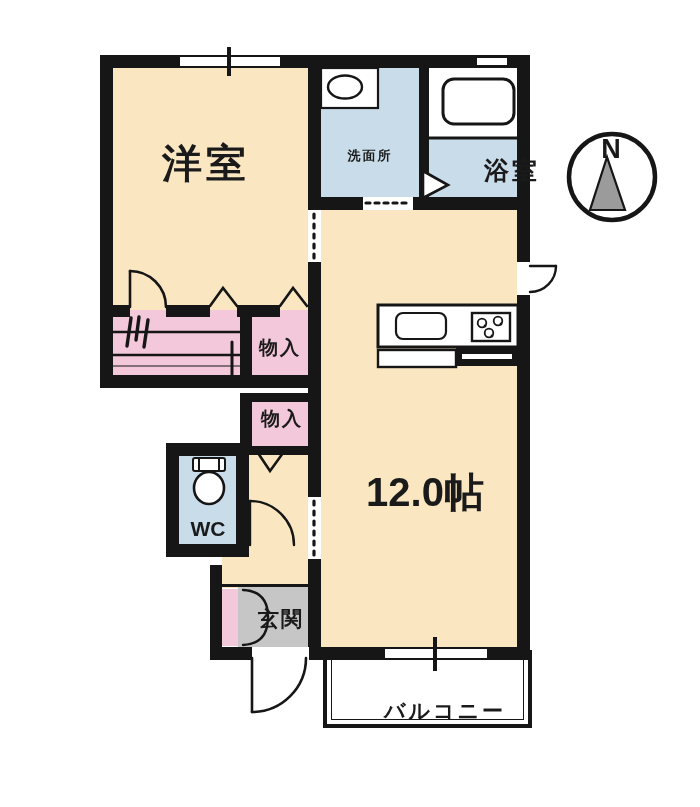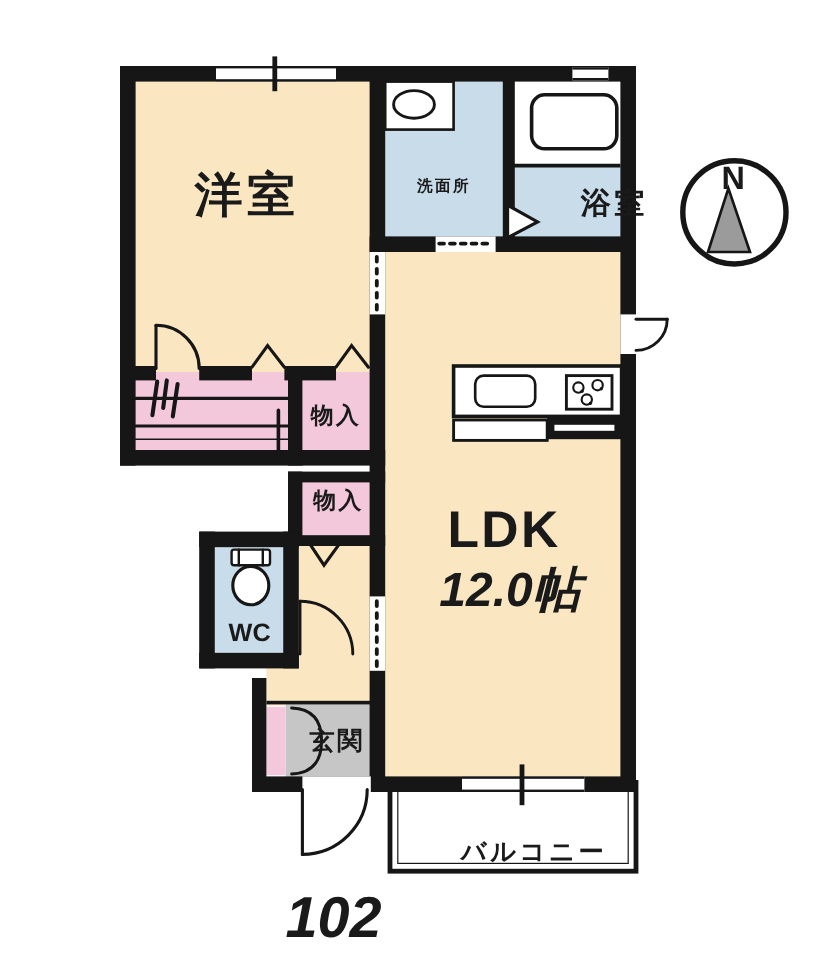--- a/index.html
+++ b/index.html
@@ -150,28 +150,26 @@
       <g>
         <circle cx="612" cy="177" r="43" fill="#ffffff" stroke-width="4.5"></circle>
         <path d="M607 157 L590 210 L625 210 Z" fill="#9b9b9b" stroke-width="2.2"></path>
       </g>
     </g>
   </svg>
 
   <div class="lbl" style="left:206px;top:163px;font-size:40px;letter-spacing:4px;">洋室</div>
   <div class="lbl" style="left:370px;top:155px;font-size:13px;letter-spacing:2px;">洗面所</div>
   <div class="lbl" style="left:472px;top:170px;font-size:25px;letter-spacing:3px;margin-left:40px;">浴室</div>
-  <div class="lbl" style="left:420px;top:442px;font-size:43px;letter-spacing:2px;">LDK</div>
-  <div class="lbl" style="left:425px;top:492px;font-size:40px;font-style:italic;">12.0帖</div>
+  <div class="lbl" style="left:425px;top:492px;font-size:40px;">12.0帖</div>
   <div class="lbl" style="left:280px;top:347px;font-size:19px;letter-spacing:2px;">物入</div>
   <div class="lbl" style="left:282px;top:418px;font-size:19px;letter-spacing:2px;">物入</div>
   <div class="lbl" style="left:208px;top:528px;font-size:21px;">WC</div>
   <div class="lbl" style="left:281px;top:618px;font-size:21px;letter-spacing:2px;text-align:center;">玄関</div>
   <div class="lbl" style="left:445px;top:710px;font-size:21px;letter-spacing:3px;">バルコニー</div>
-  <div class="lbl" style="left:278px;top:766px;font-size:48px;font-style:italic;">102</div>
   <div class="lbl" style="left:611px;top:149px;font-size:27px;">N</div>
 
   <svg class="ov" width="700" height="807" viewBox="0 0 700 807" style="z-index:5;">
     <g stroke="#161616" fill="none">
       <path stroke-width="3" d="M423 138 H517"></path>
       <rect x="443" y="79" width="71" height="45" rx="11" fill="#ffffff" stroke-width="3"></rect>
       <g>
         <rect x="321" y="68" width="57" height="40" fill="#ffffff" stroke-width="2.2"></rect>
         <ellipse cx="345" cy="87" rx="17" ry="11.5" fill="#ffffff" stroke-width="2.4"></ellipse>
       </g>

